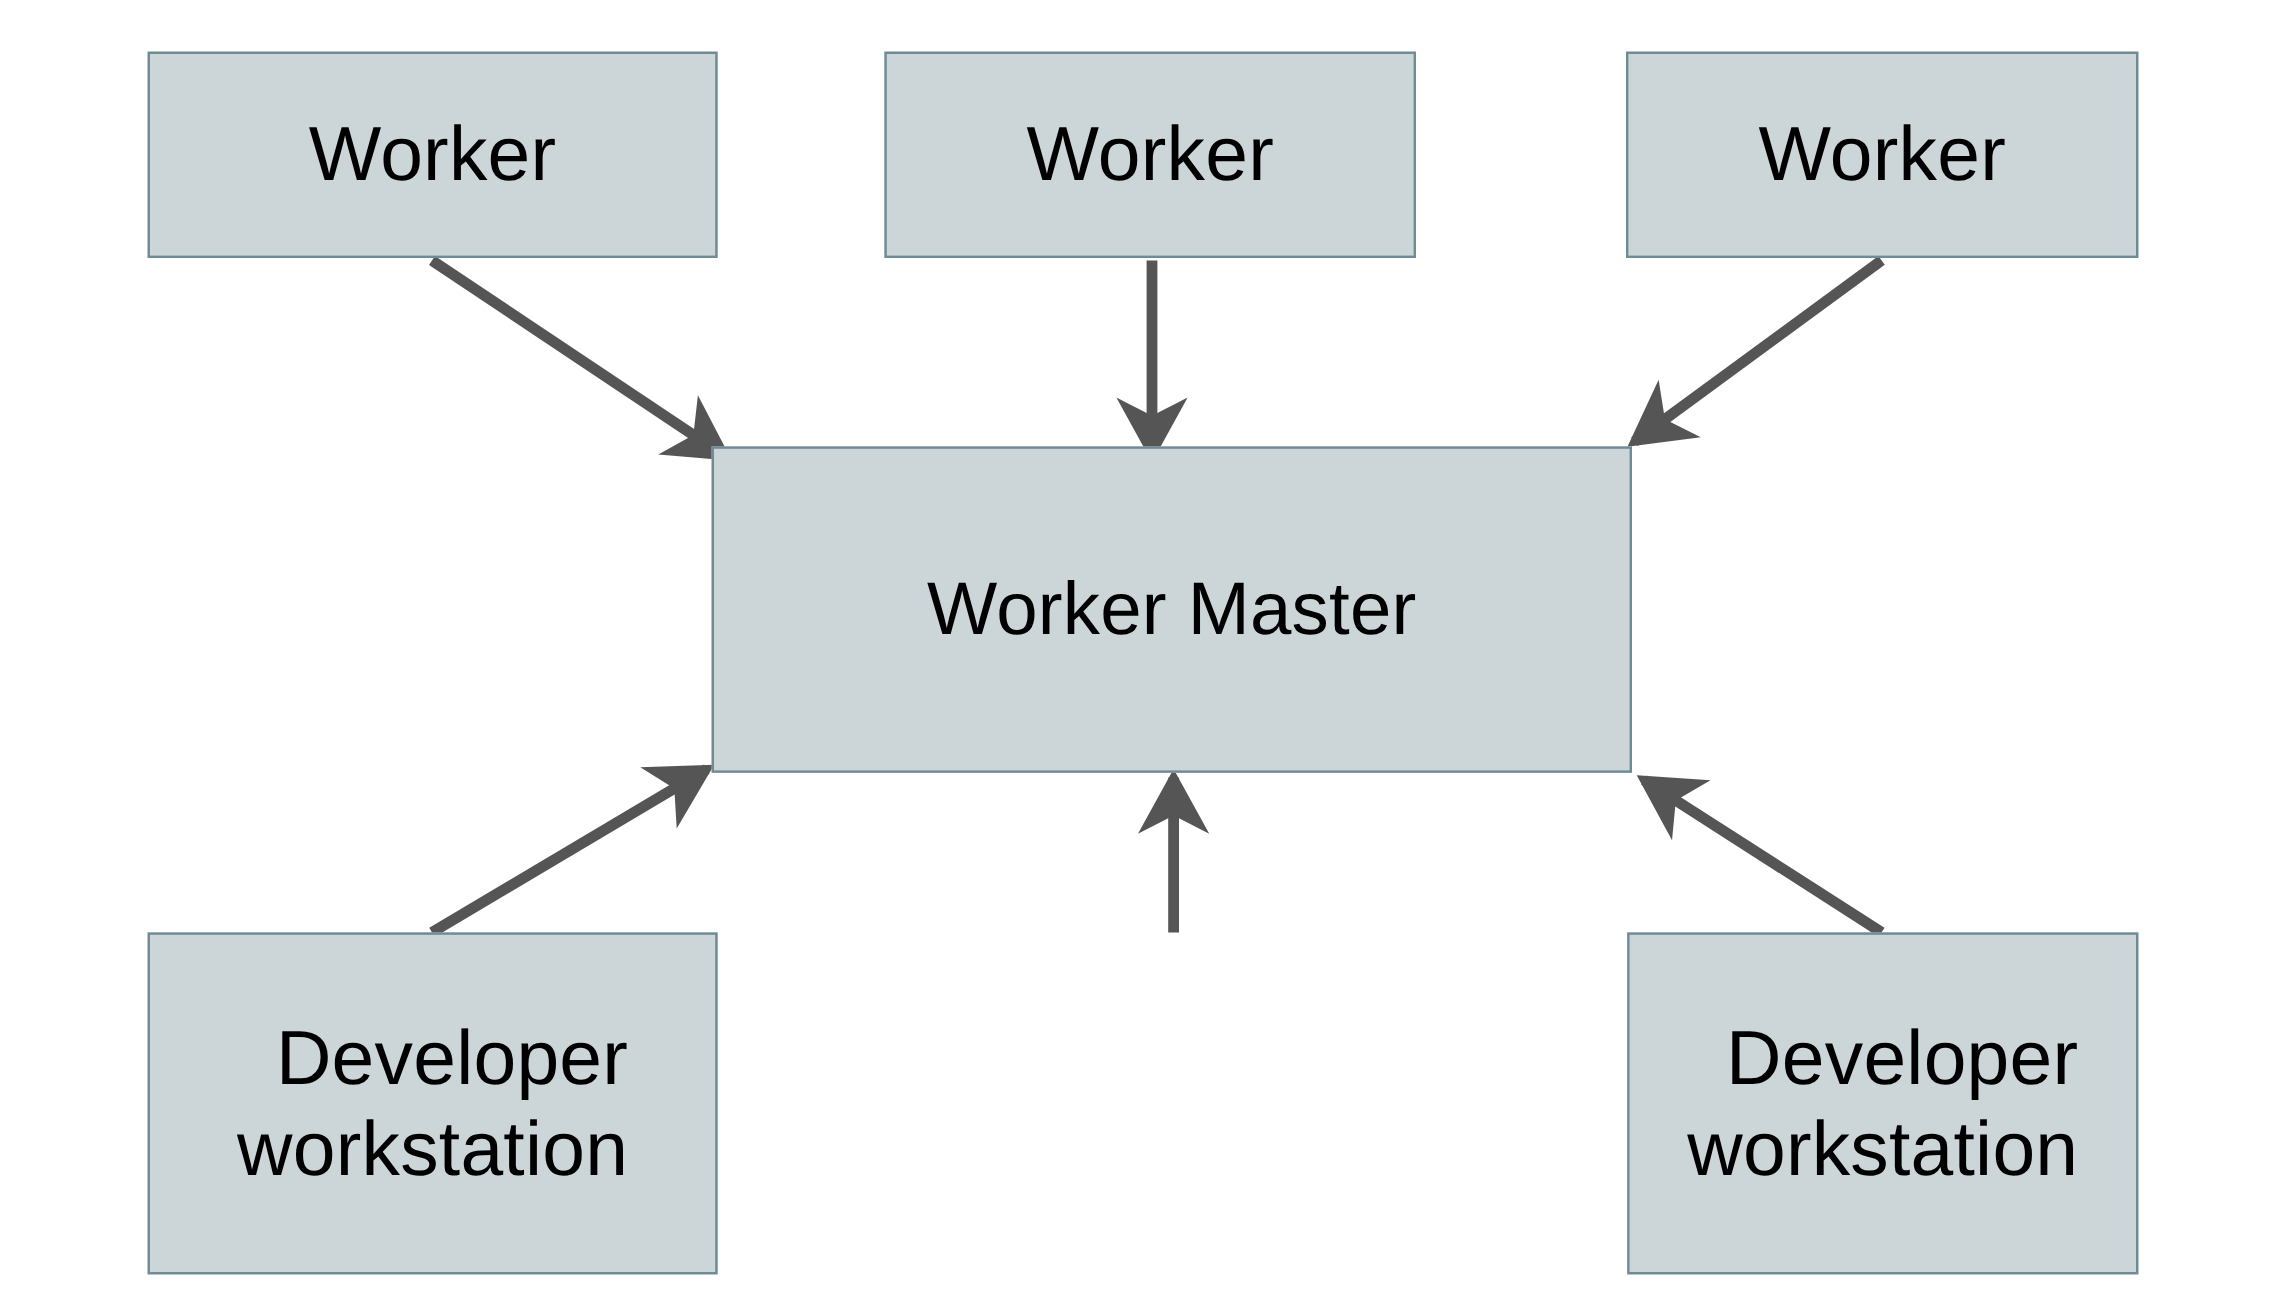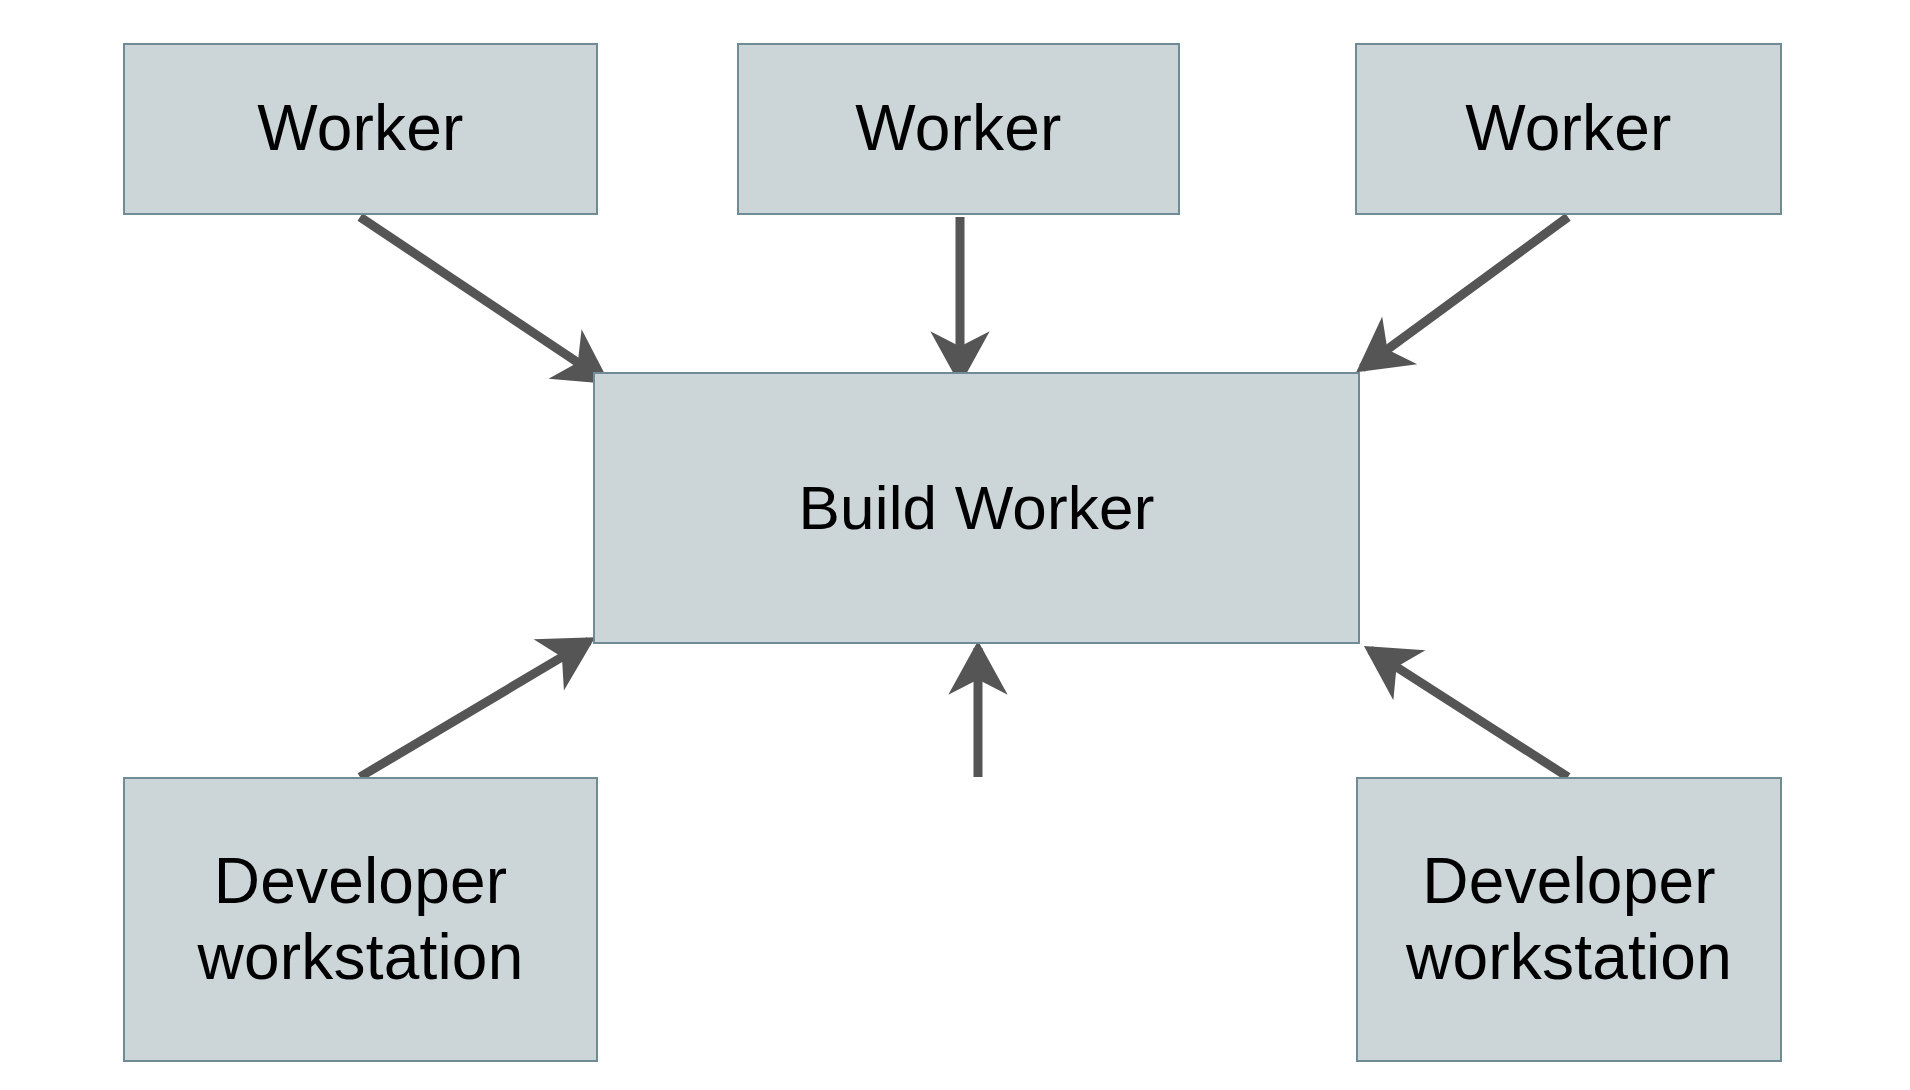--- a/index.html
+++ b/index.html
@@ -27,21 +27,21 @@
     pointer-events: none;
   }
   .node {
     position: absolute;
     box-sizing: border-box;
     background: #ccd6d9;
     border: 2px solid #6e8b96;
     display: flex;
     align-items: center;
     justify-content: center;
-    text-align: center;
+    text-align: right;
     color: #000000;
     line-height: 1.18;
     white-space: pre-line;
     letter-spacing: 0.2px;
   }
   .node-label {
     display: block;
     white-space: pre-line;
   }
 
@@ -101,21 +101,21 @@
 
   <div class="node worker-mid">
     <span class="node-label">Worker</span>
   </div>
 
   <div class="node worker-right">
     <span class="node-label">Worker</span>
   </div>
 
   <div class="node build-master">
-    <span class="node-label">Build Worker</span>
+    <span class="node-label">Worker Master</span>
   </div>
 
   <div class="node dev-left">
     <span class="node-label">Developer
 workstation</span>
   </div>
 
 
   <div class="node dev-right">
     <span class="node-label">Developer

